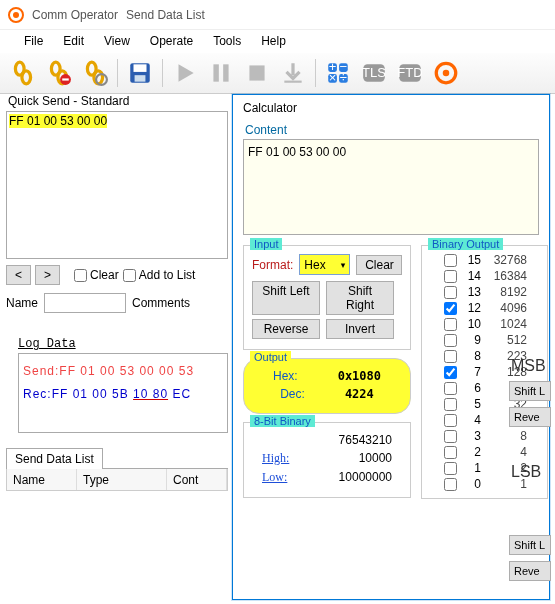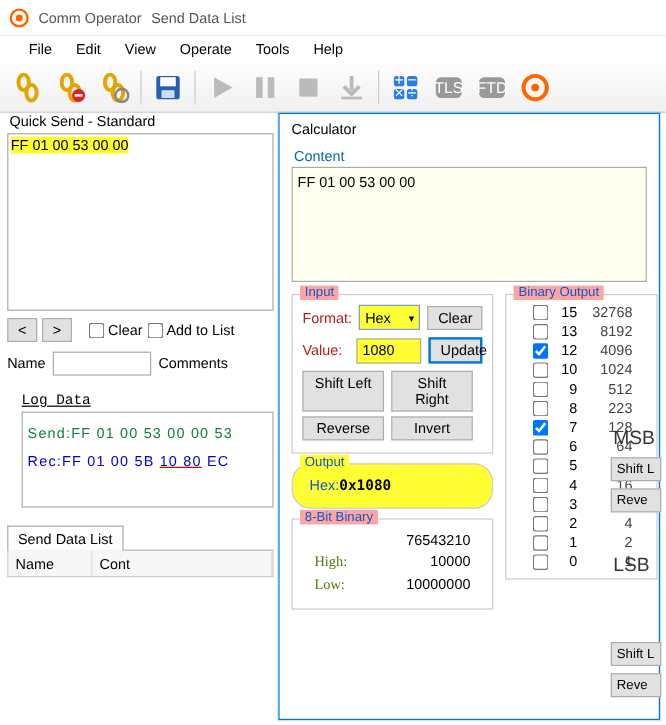--- a/index.html
+++ b/index.html
@@ -17,60 +17,60 @@
 .main-left { position:absolute; left:6px; top:94px; width:222px; }
 .panel-title { font-size:12px; color:#000; margin-bottom:3px; padding-left:2px; }
 .qs-box { border:1px solid #aaa; height:148px; background:#fff; padding:2px; }
 .hl-yellow { background:#ffff33; }
 .qs-controls { display:flex; align-items:center; gap:4px; margin-top:6px; }
 .btn { border:1px solid #adadad; background:#e1e1e1; padding:2px 8px; cursor:default; min-width:18px; text-align:center; }
 .chk { display:flex; align-items:center; gap:3px; }
 .chk input { width:13px; height:13px; }
 .name-row { display:flex; align-items:center; gap:6px; margin-top:8px; }
 .name-row input[type=text] { border:1px solid #aaa; height:20px; padding:0 4px; width:82px; }
-.log-panel { margin-top:14px;padding-left:12px; }
+.log-panel { margin-top:24px;padding-left:12px; }
 .log-title { font-family:"Courier New",monospace; text-decoration:underline; margin-bottom:2px; }
 .log-box { border:1px solid #aaa; height:80px; background:#fff; padding:6px 4px; font-family:"Courier New",monospace; font-size:13px; line-height:22px; letter-spacing:1px; overflow:hidden; white-space:pre; }
-.log-send { color:#15803d; }
+.log-send { color:#ef4444; }
 .log-rec { color:#00c; }
 .log-u { text-decoration:underline; text-decoration-color:#c00; }
 .tabs-row { margin-top:14px; display:flex; border-bottom:1px solid #aaa; }
 .tab { border:1px solid #aaa; border-bottom:none; padding:3px 8px; margin-right:2px; background:#fff; position:relative; top:1px; }
 .grid-head { display:flex; border:1px solid #ccc; border-top:none; height:22px; align-items:stretch; background:#f7f7f7; }
 .gh-cell { border-right:1px solid #ddd; padding:4px 6px; }
 .calc-panel { position:absolute; left:232px; top:94px; width:318px; height:506px; background:#fff; border:1px solid #0078d7; box-shadow:0 0 0 1px rgba(0,120,215,.2); }
 .calc-title { padding:6px 10px 4px; }
 .calc-body { padding:4px 10px 10px; height:472px; overflow:hidden; }
 .fieldset { border:1px solid #ccc; padding:8px 8px 10px; margin-bottom:8px; position:relative; }
-.fieldset-label { position:absolute; top:-8px; left:6px; background:#fca5a5; padding:0 4px; color:#1058c4; font-size:11px; }
+.fieldset-label { position:absolute; top:-8px; left:6px; background:#5eead4; padding:0 4px; color:#1058c4; font-size:11px; }
 .content-box { border:1px solid #aaa; background:#fffff0; height:96px; padding:4px; font-size:13px; }
 .io-wrap { display:flex; gap:10px; }
 .io-left { width:168px; }
 .io-right { flex:1; }
 .frow { display:flex; align-items:center; gap:6px; margin-bottom:6px; }
 .frow label { color:#b91c1c; width:44px; }
 .select { border:1px solid #7a9fd4; background:#ffff33; height:21px; padding:0 4px; width:54px; display:flex; align-items:center; justify-content:space-between; }
 .select::after { content:"▾"; font-size:9px; }
 .txt { border:1px solid #aaa; height:21px; padding:0 4px; }
 .txt.hl { background:#ffff33; width:54px; }
 .btn-w { width:68px; }
 .btn.primary { border:2px solid #0078d7; }
 .btnrow { display:flex; gap:6px; margin-top:4px; }
-.out-row { display:flex; justify-content:flex-start; padding:2px 6px; }
+.out-row { display:flex; justify-content:center; padding:2px 6px;gap:40px; }
 .out-label { color:#1058c4; }
 .out-val { font-weight:bold; font-family:Consolas,monospace; }
 .fieldset.hl { background:#ffff33;border-radius:16px; }
 .bin-row { display:flex; align-items:center; gap:6px; font-family:Consolas,monospace; padding:1px 16px; font-size:12px; }
 .bin-row .bitnum { width:18px; text-align:right; }
 .bin-row .bitval { width:40px; text-align:right; color:#444; }
 .sidecol { position:absolute; right:-2px; top:260px; width:42px; }
 .side-lbl { font-size:16px; color:#333; padding:2px 0 6px 2px; }
 .side-btn { border:1px solid #adadad; background:#e1e1e1; padding:3px 4px; margin-bottom:6px; font-size:11px; overflow:hidden; white-space:nowrap; }
 .eightbit-row { display:flex; justify-content:space-between; padding:2px 10px; font-family:Consolas,monospace; }
-.eightbit-row .lbl { color:#4d7c0f; font-family:"Segoe UI"; }
+.eightbit-row .lbl { color:#1d4ed8; font-family:"Segoe UI";text-decoration:underline; }
 </style>
 </head>
 <body>
 
 <div class="titlebar">
   <span class="app-icon"></span>
   <span class="title-text">Comm Operator</span>
   <span class="title-text">Send Data List</span>
 </div>
 
@@ -197,62 +197,62 @@
     <div class="log-title">Log Data</div>
     <div class="log-box"><span class="log-send">Send:FF 01 00 53 00 00 53</span>
 <span class="log-rec"><span>Rec:FF 01 00 5B </span><span class="log-u">10 80</span><span> EC</span></span></div>
   </div>
 
   <div class="tabs-row">
     <div class="tab">Send Data List</div>
   </div>
   <div class="grid-head">
     <div class="gh-cell" style="width:70px">Name</div>
+    <div class="gh-cell" style="width:90px">Type</div>
     <div class="gh-cell" style="flex:1">Cont</div>
   </div>
 </div>
 
 <div class="calc-panel">
   <div class="calc-title">Calculator</div>
   <div class="calc-body">
     <div style="color:#0369a1;margin:0 0 2px 2px">Content</div>
     <div class="content-box"><span>FF 01 00 53 00 00</span></div>
 
     <div class="io-wrap" style="margin-top:10px">
       <div class="io-left">
         <div class="fieldset">
           <span class="fieldset-label">Input</span>
           <div class="frow">
             <label>Format:</label>
             <div class="select">
                 <span>Hex</span>
               </div>
             <span class="btn btn-w" style="width:48px">Clear</span>
-          </div>
-          <div class="frow">
-            <label>Value:</label>
-            <input class="txt hl" value="1080" style="">
-            <span class="btn primary" style="width:48px">Update</span>
           </div>
           <div class="btnrow">
             <span class="btn btn-w">Shift Left</span>
             <span class="btn btn-w">Shift Right</span>
           </div>
           <div class="btnrow">
             <span class="btn btn-w">Reverse</span>
             <span class="btn btn-w">Invert</span>
           </div>
         </div>
 
         <div class="fieldset hl">
           <span class="fieldset-label" style="background:#ffff33">Output</span>
           <div class="out-row">
               <span class="out-label">Hex:</span>
               <span class="out-val">0x1080</span>
             </div>
+          <div class="out-row">
+              <span class="out-label">Dec:</span>
+              <span class="out-val">4224</span>
+            </div>
         </div>
 
         <div class="fieldset">
           <span class="fieldset-label">8-Bit Binary</span>
           <div class="eightbit-row">
               <span></span>
               <span>76543210</span>
             </div>
           <div class="eightbit-row">
               <span class="lbl">High:</span>
@@ -266,20 +266,25 @@
       </div>
 
       <div class="io-right">
         <div class="fieldset" style="padding:6px 4px 6px 6px">
           <span class="fieldset-label">Binary Output</span>
           <div id="bits-container">
               <div class="bin-row">
                 <input type="checkbox" style="">
                 <span class="bitnum">15</span>
                 <span class="bitval">32768</span>
+              </div>
+              <div class="bin-row">
+                <input type="checkbox" style="">
+                <span class="bitnum">14</span>
+                <span class="bitval">16384</span>
               </div>
               <div class="bin-row">
                 <input type="checkbox" style="">
                 <span class="bitnum">13</span>
                 <span class="bitval">8192</span>
               </div>
               <div class="bin-row">
                 <input type="checkbox" checked="" style="">
                 <span class="bitnum">12</span>
                 <span class="bitval">4096</span>

